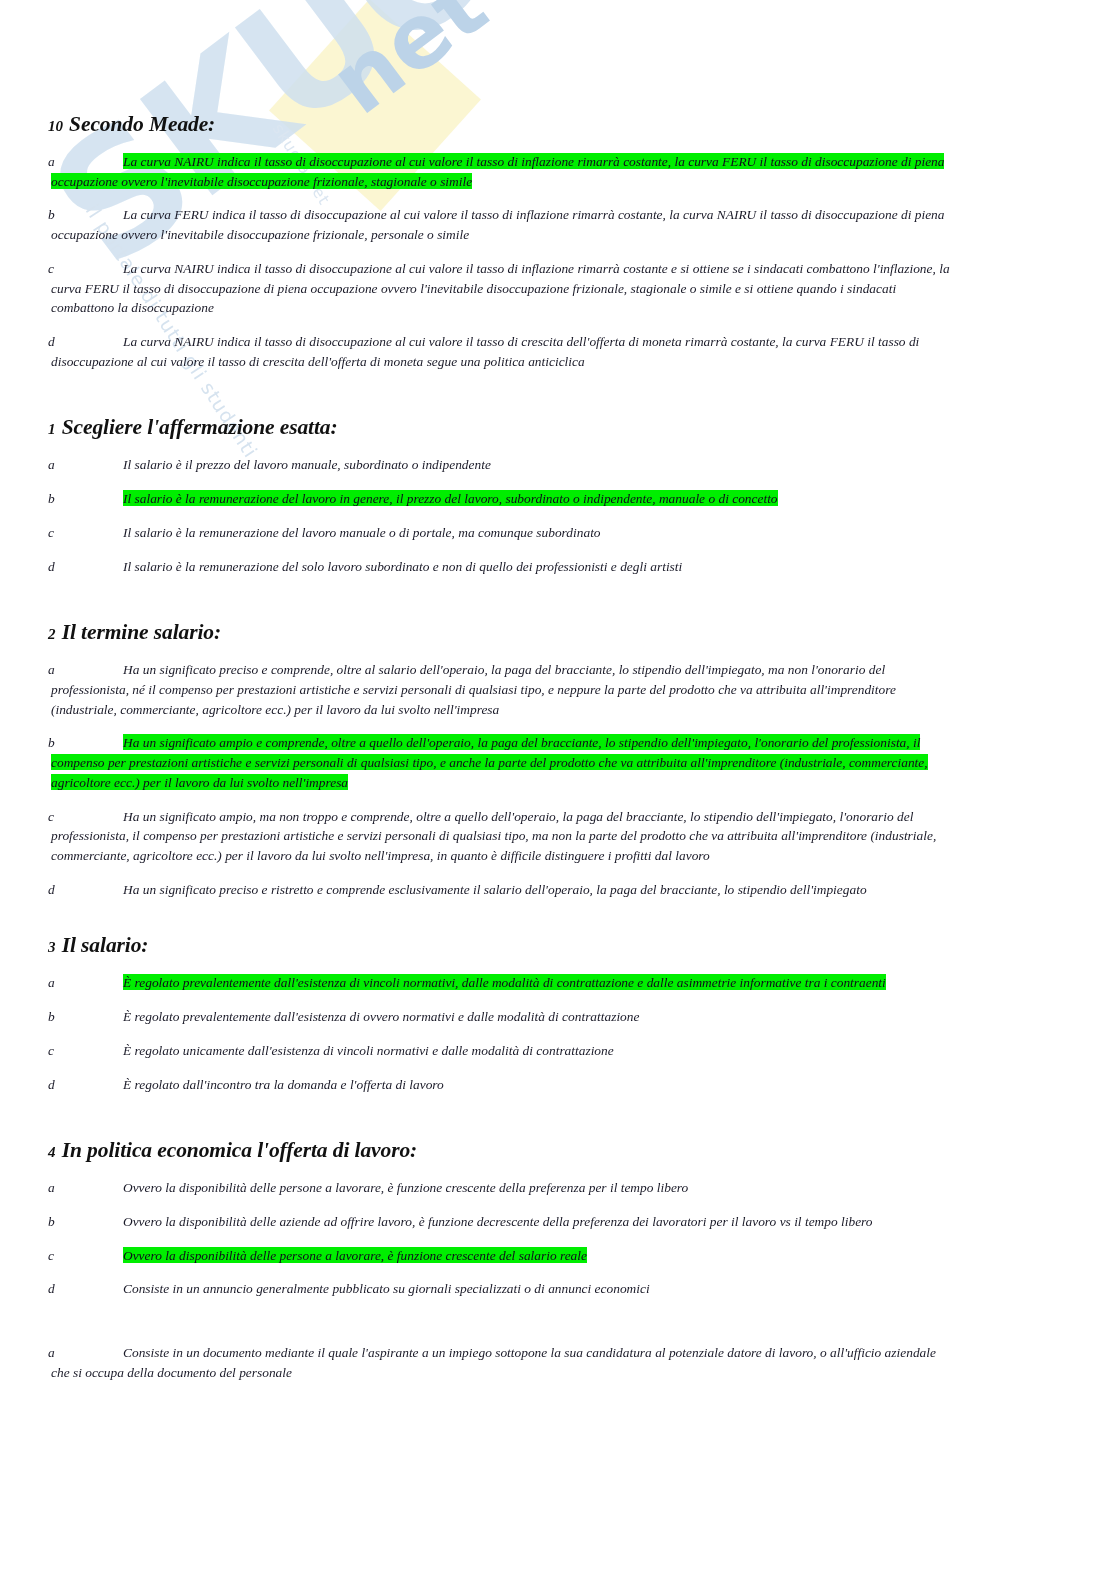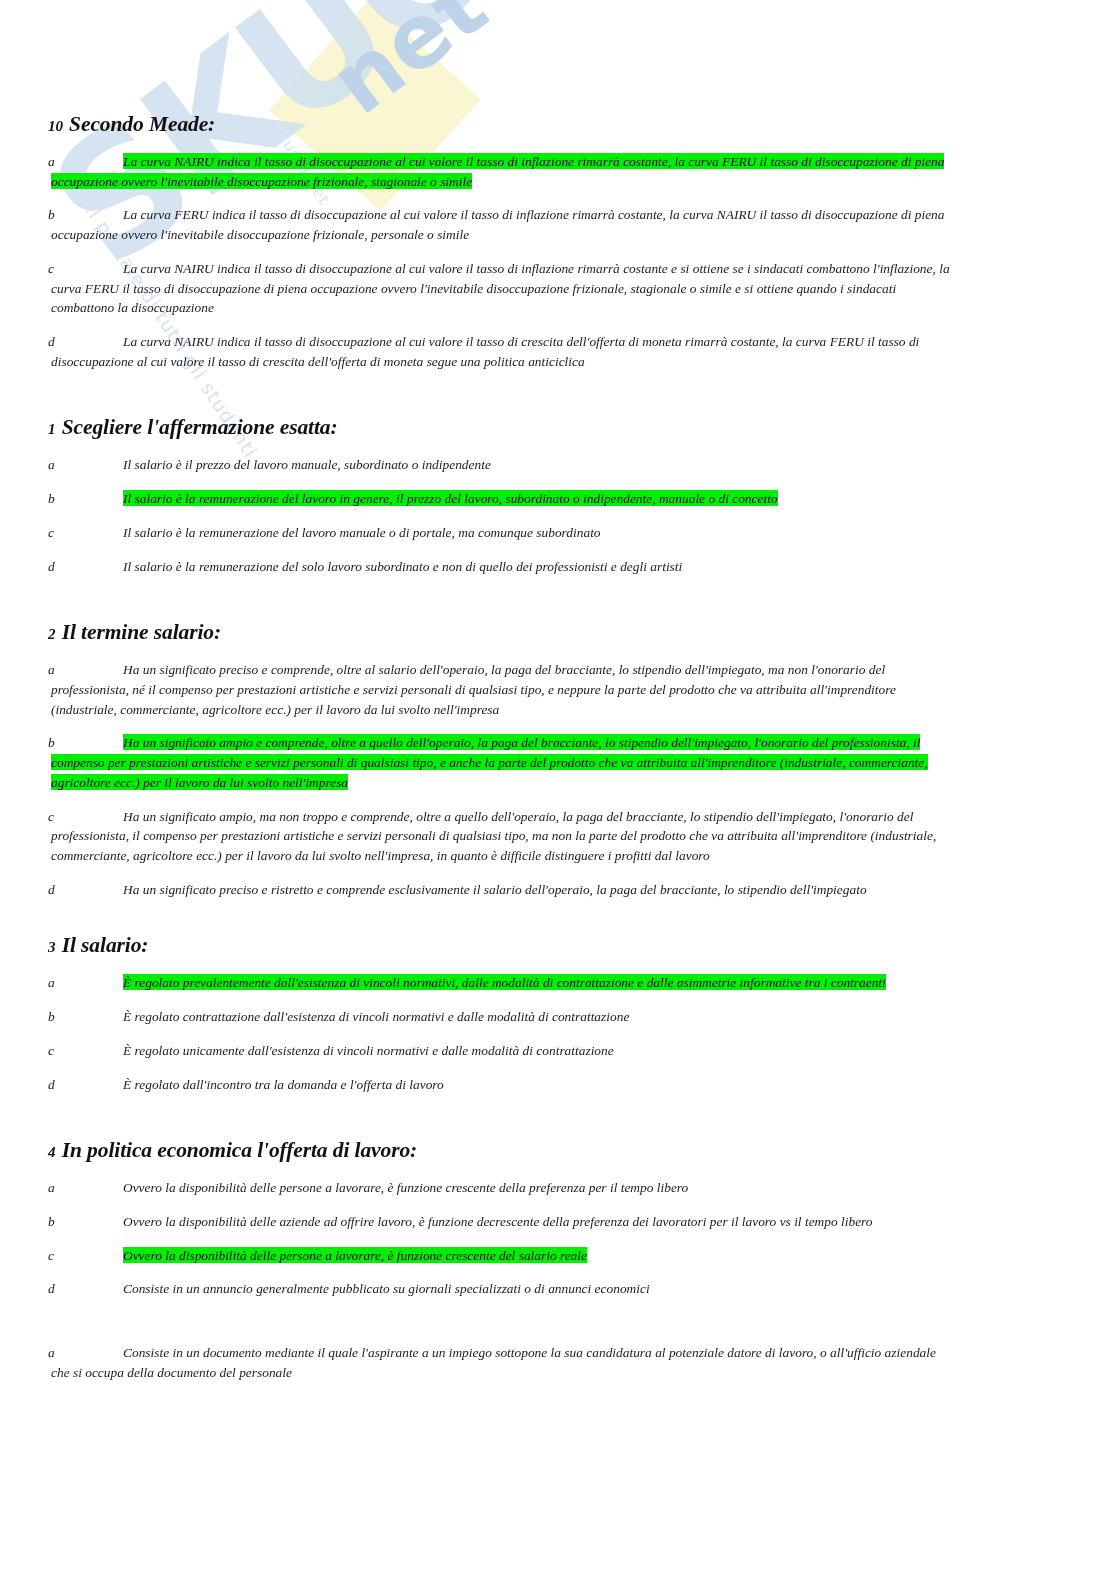--- a/index.html
+++ b/index.html
@@ -274,21 +274,21 @@
         <span>Il salario:</span>
       </div>
 
       <div class="opt highlighted">
         <span class="opt-letter">a</span>
         <span class="opt-text"><span class="hl-span">È regolato prevalentemente dall'esistenza di vincoli normativi, dalle modalità di contrattazione e dalle asimmetrie informative tra i contraenti</span></span>
       </div>
 
       <div class="opt">
         <span class="opt-letter">b</span>
-        <span class="opt-text"><span>È regolato contrattazione dall'esistenza di vincoli normativi e dalle modalità di contrattazione</span></span>
+        <span class="opt-text"><span>È regolato prevalentemente dall'esistenza di ovvero normativi e dalle modalità di contrattazione</span></span>
       </div>
 
       <div class="opt">
         <span class="opt-letter">c</span>
         <span class="opt-text"><span>È regolato unicamente dall'esistenza di vincoli normativi e dalle modalità di contrattazione</span></span>
       </div>
 
       <div class="opt">
         <span class="opt-letter">d</span>
         <span class="opt-text"><span>È regolato dall'incontro tra la domanda e l'offerta di lavoro</span></span>

